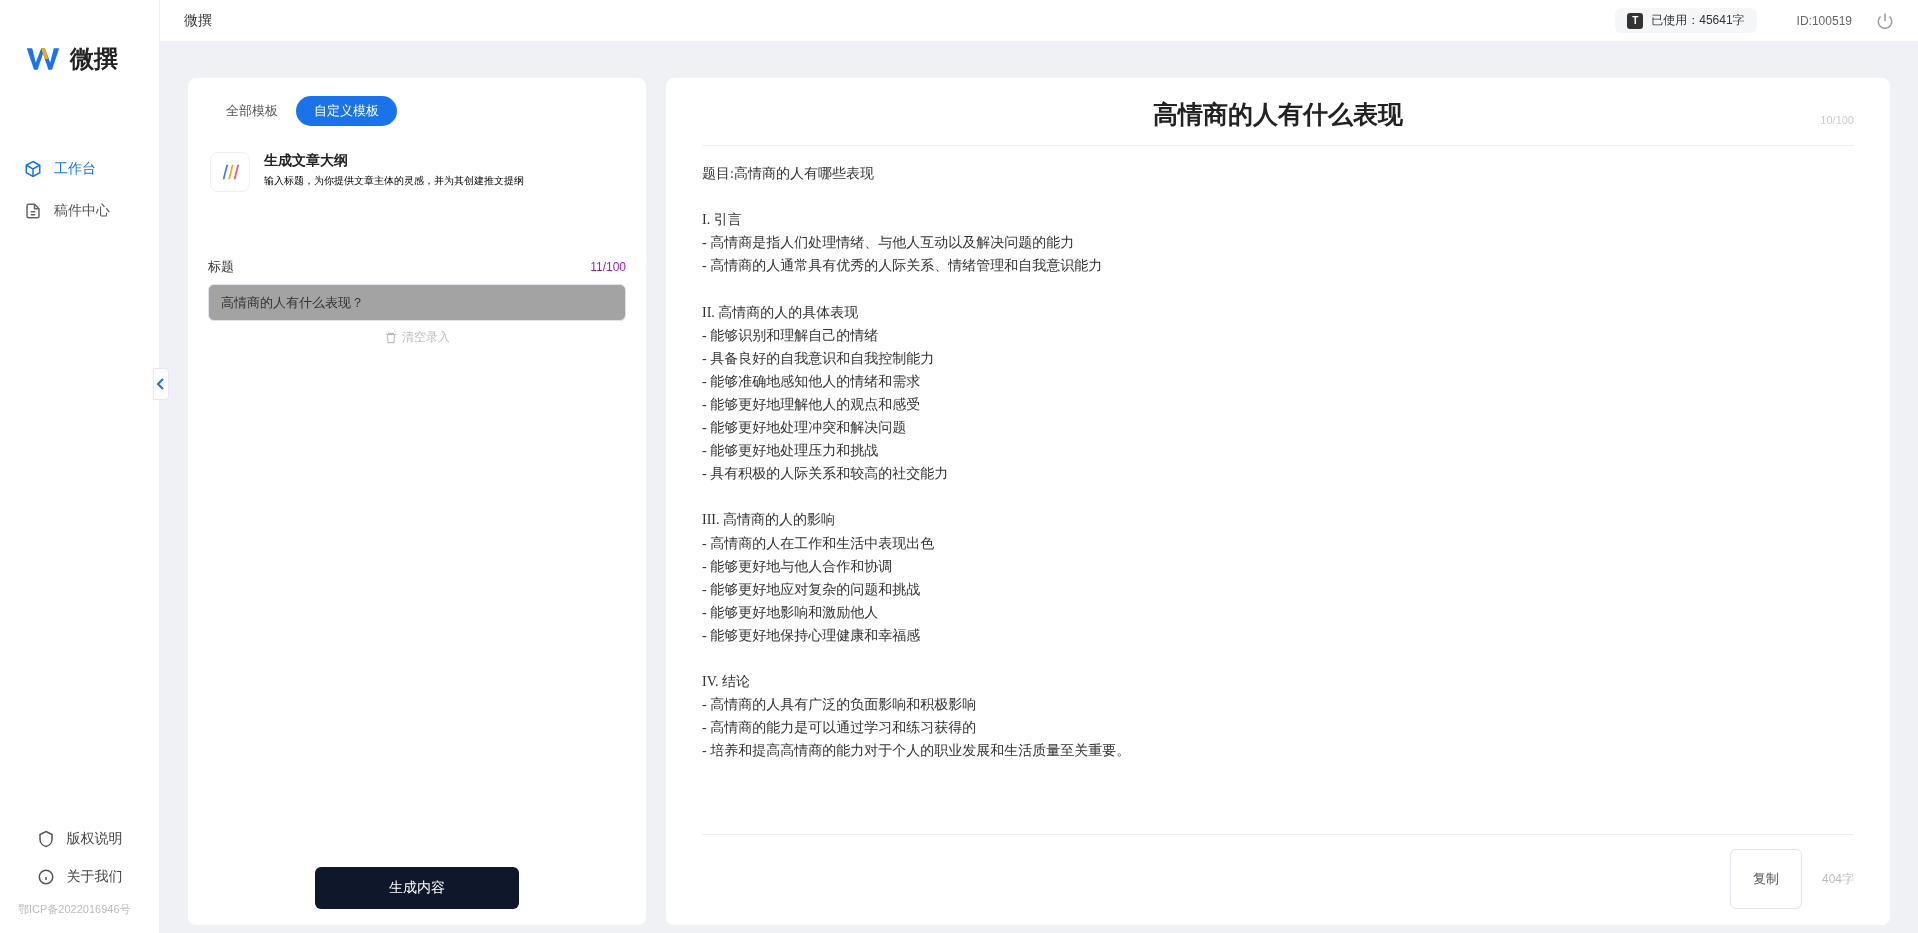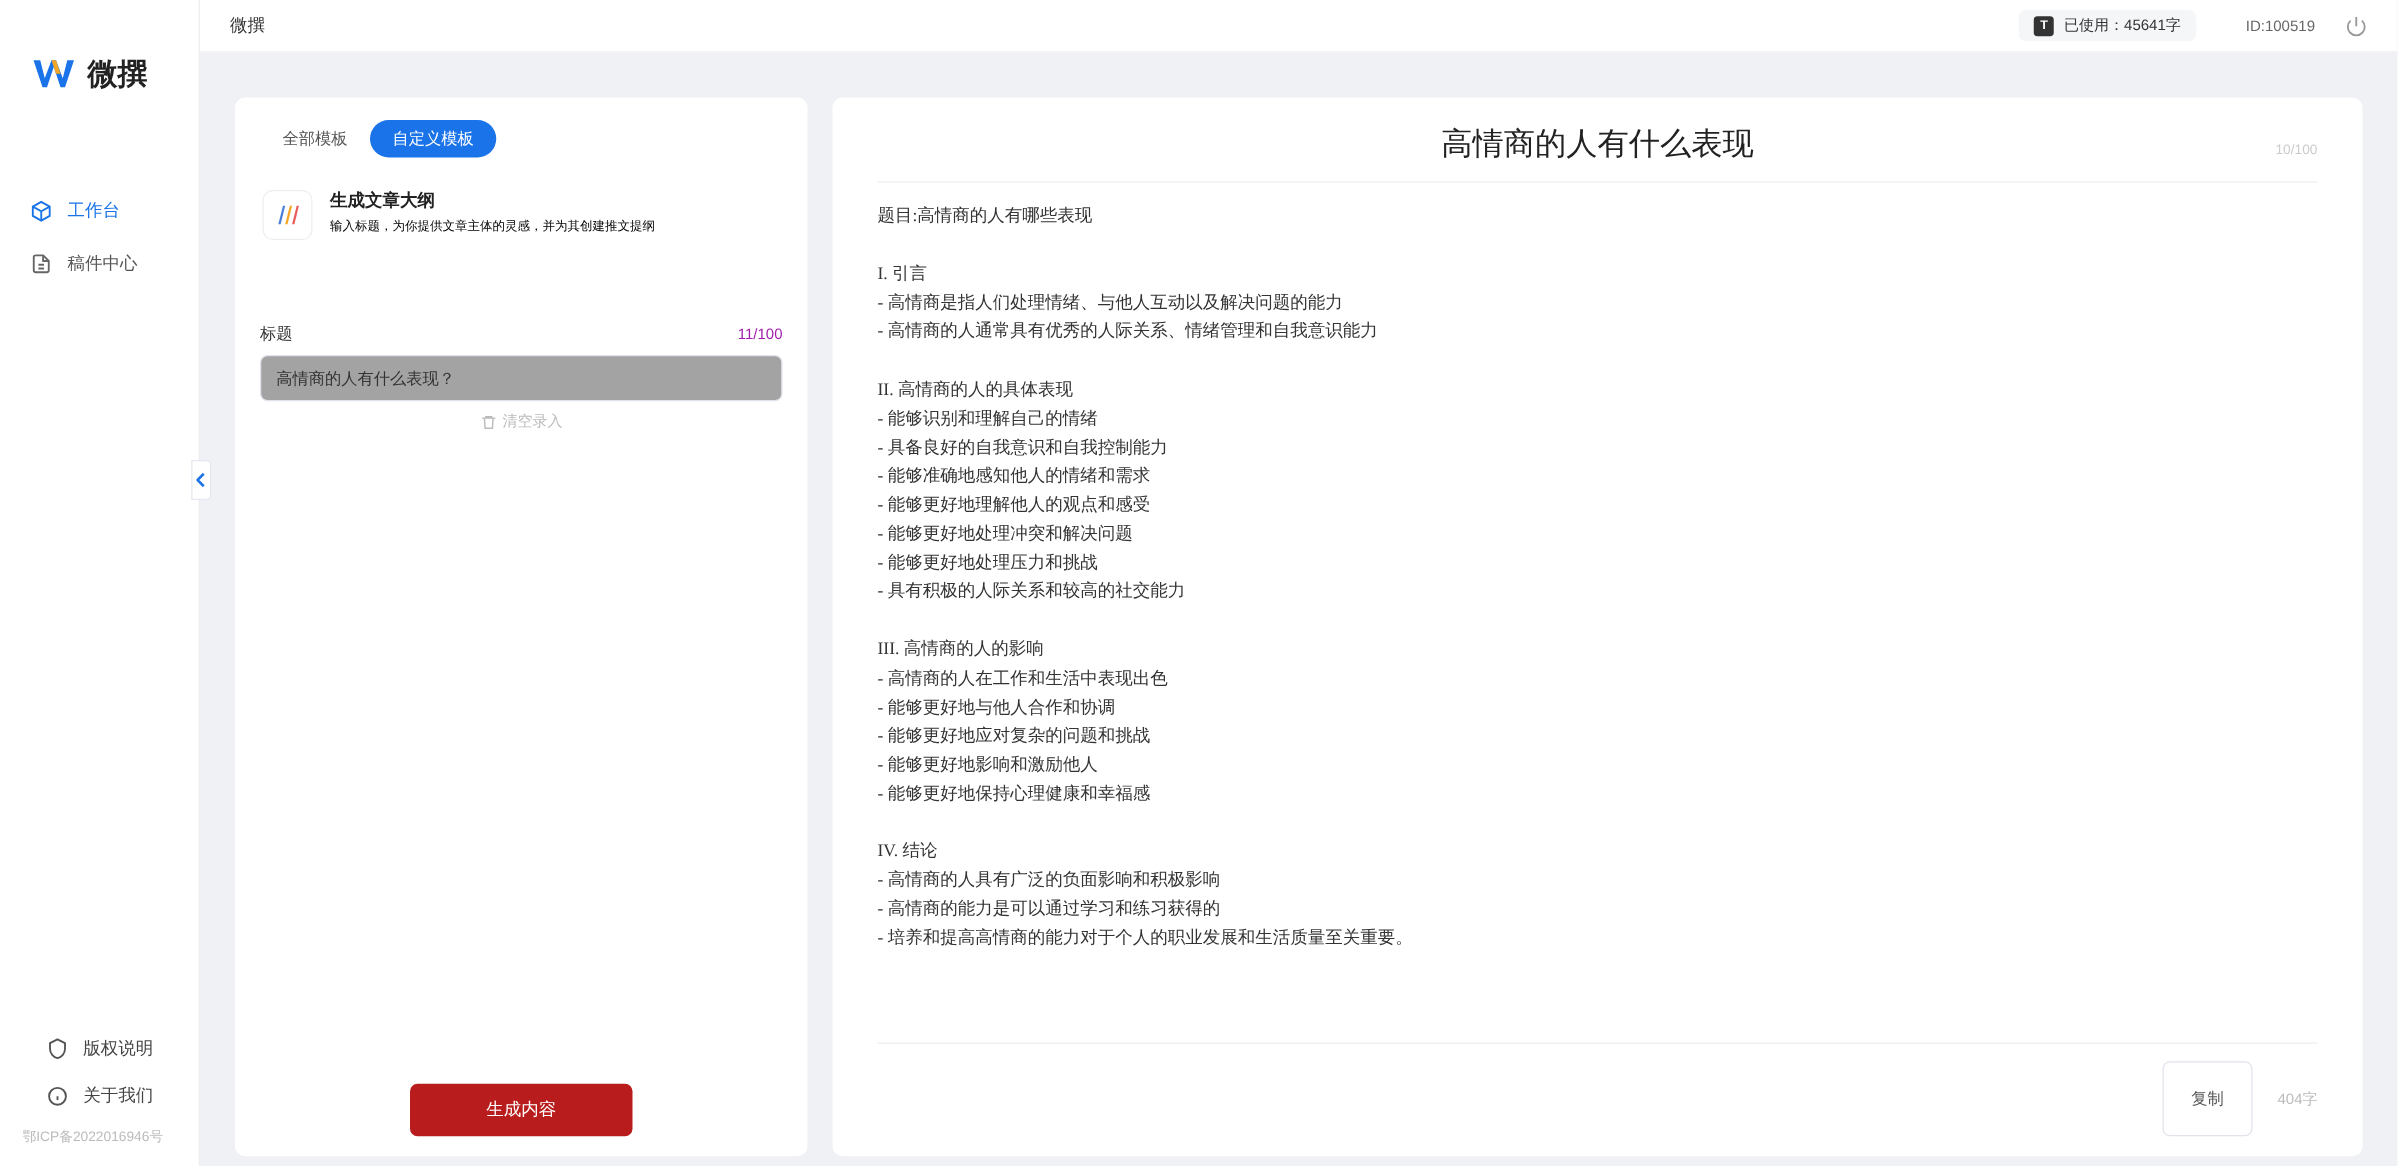--- a/index.html
+++ b/index.html
@@ -179,42 +179,42 @@
   justify-content: center;
   margin-top: 8px;
   color: #bbb;
   font-size: 12px;
   cursor: pointer;
 }
 .clear-row svg { margin-right: 4px; }
 .left-spacer { flex: 1; }
 .generate-btn {
   margin: 0 auto;
-  width: 178px;
-  background: #b91c1c;
+  width: 204px;
+  background: #0f172a;
   color: #fff;
   border: none;
   border-radius: 6px;
   padding: 12px 0;
   font-size: 14px;
   cursor: pointer;
 }
 .right-panel {
   flex: 1;
   background: #fff;
   border-radius: 8px;
   display: flex;
   flex-direction: column;
   padding: 20px 36px 16px 36px;
 }
 .doc-title-row { position: relative; border-bottom: 1px solid #eee; padding-bottom: 14px; margin-bottom: 16px; }
 .doc-title {
   font-family: "Songti SC", "SimSun", serif;
   font-size: 25px;
-  font-weight: 400;
+  font-weight: 700;
   color: #222;
   text-align: center;
 }
 .doc-title-count { position: absolute; right: 0; bottom: 19px; font-size: 11px; color: #ccc; }
 .doc-content {
   flex: 1;
   font-size: 14px;
   color: #333;
   line-height: 1.65;
   white-space: pre-line;

